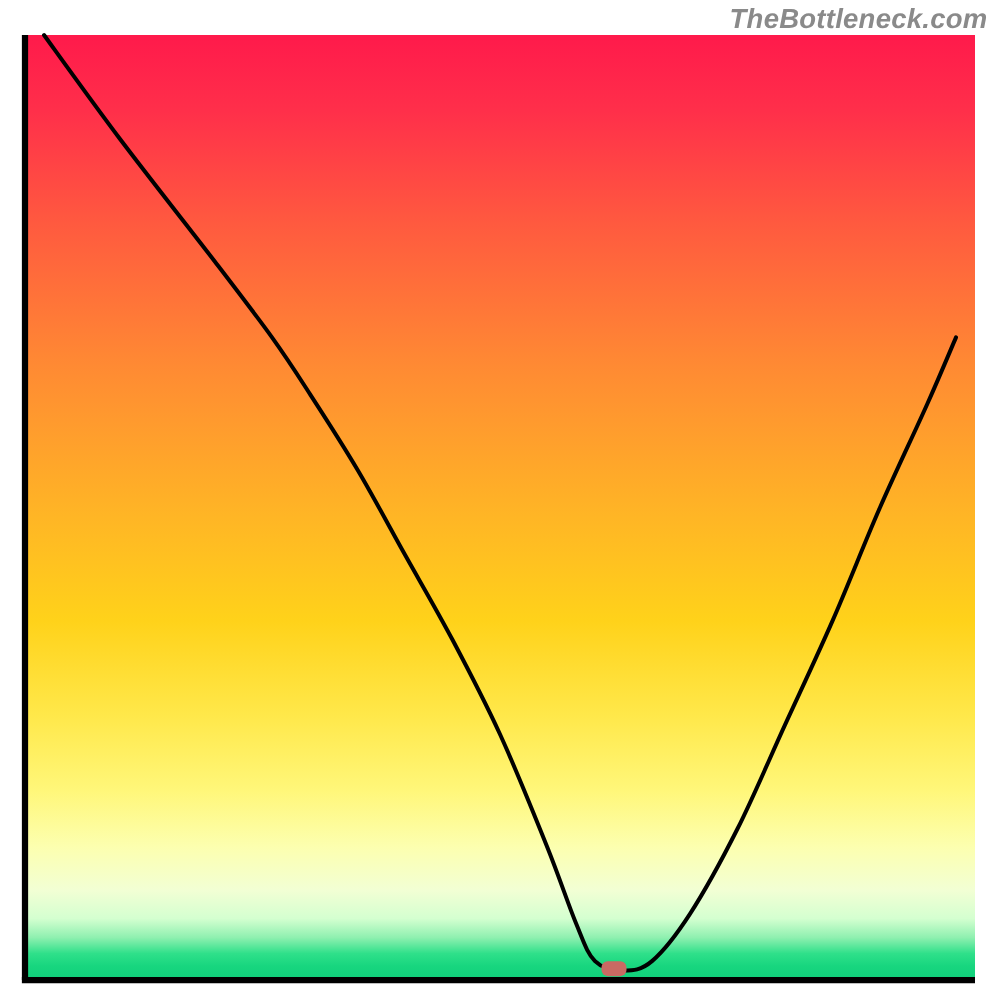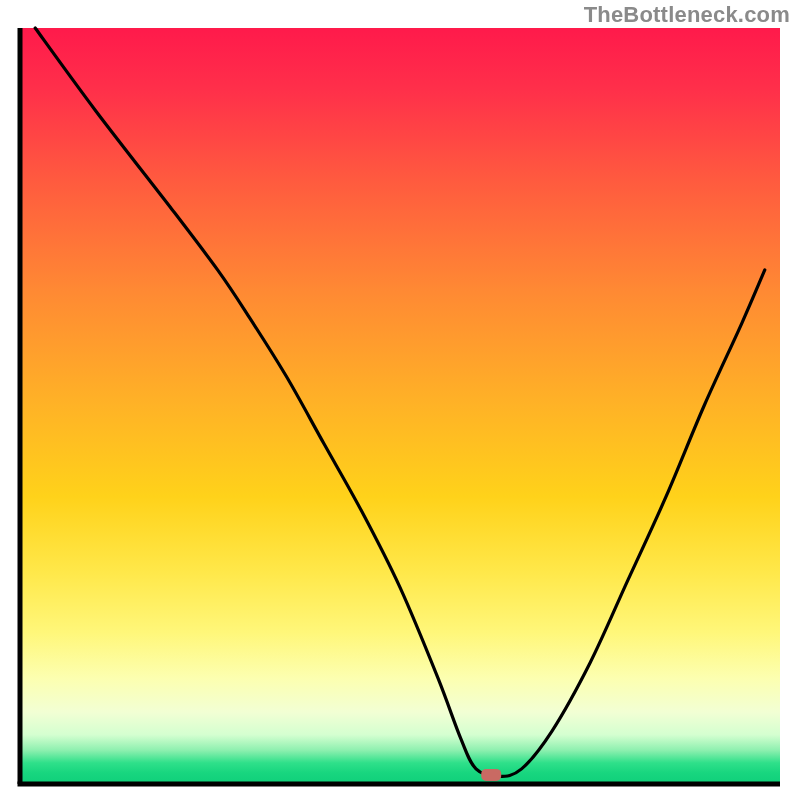--- a/index.html
+++ b/index.html
@@ -7,20 +7,21 @@
     padding: 0;
     width: 800px;
     height: 800px;
     background: #ffffff;
     font-family: Arial, Helvetica, sans-serif;
   }
   .stage {
     position: relative;
     width: 800px;
     height: 800px;
+    font-style: italic;
   }
   .watermark {
     position: absolute;
     top: 2px;
     right: 10px;
     font-size: 22px;
     font-weight: 600;
     color: #8a8a8a;
     letter-spacing: 0.2px;
   }

